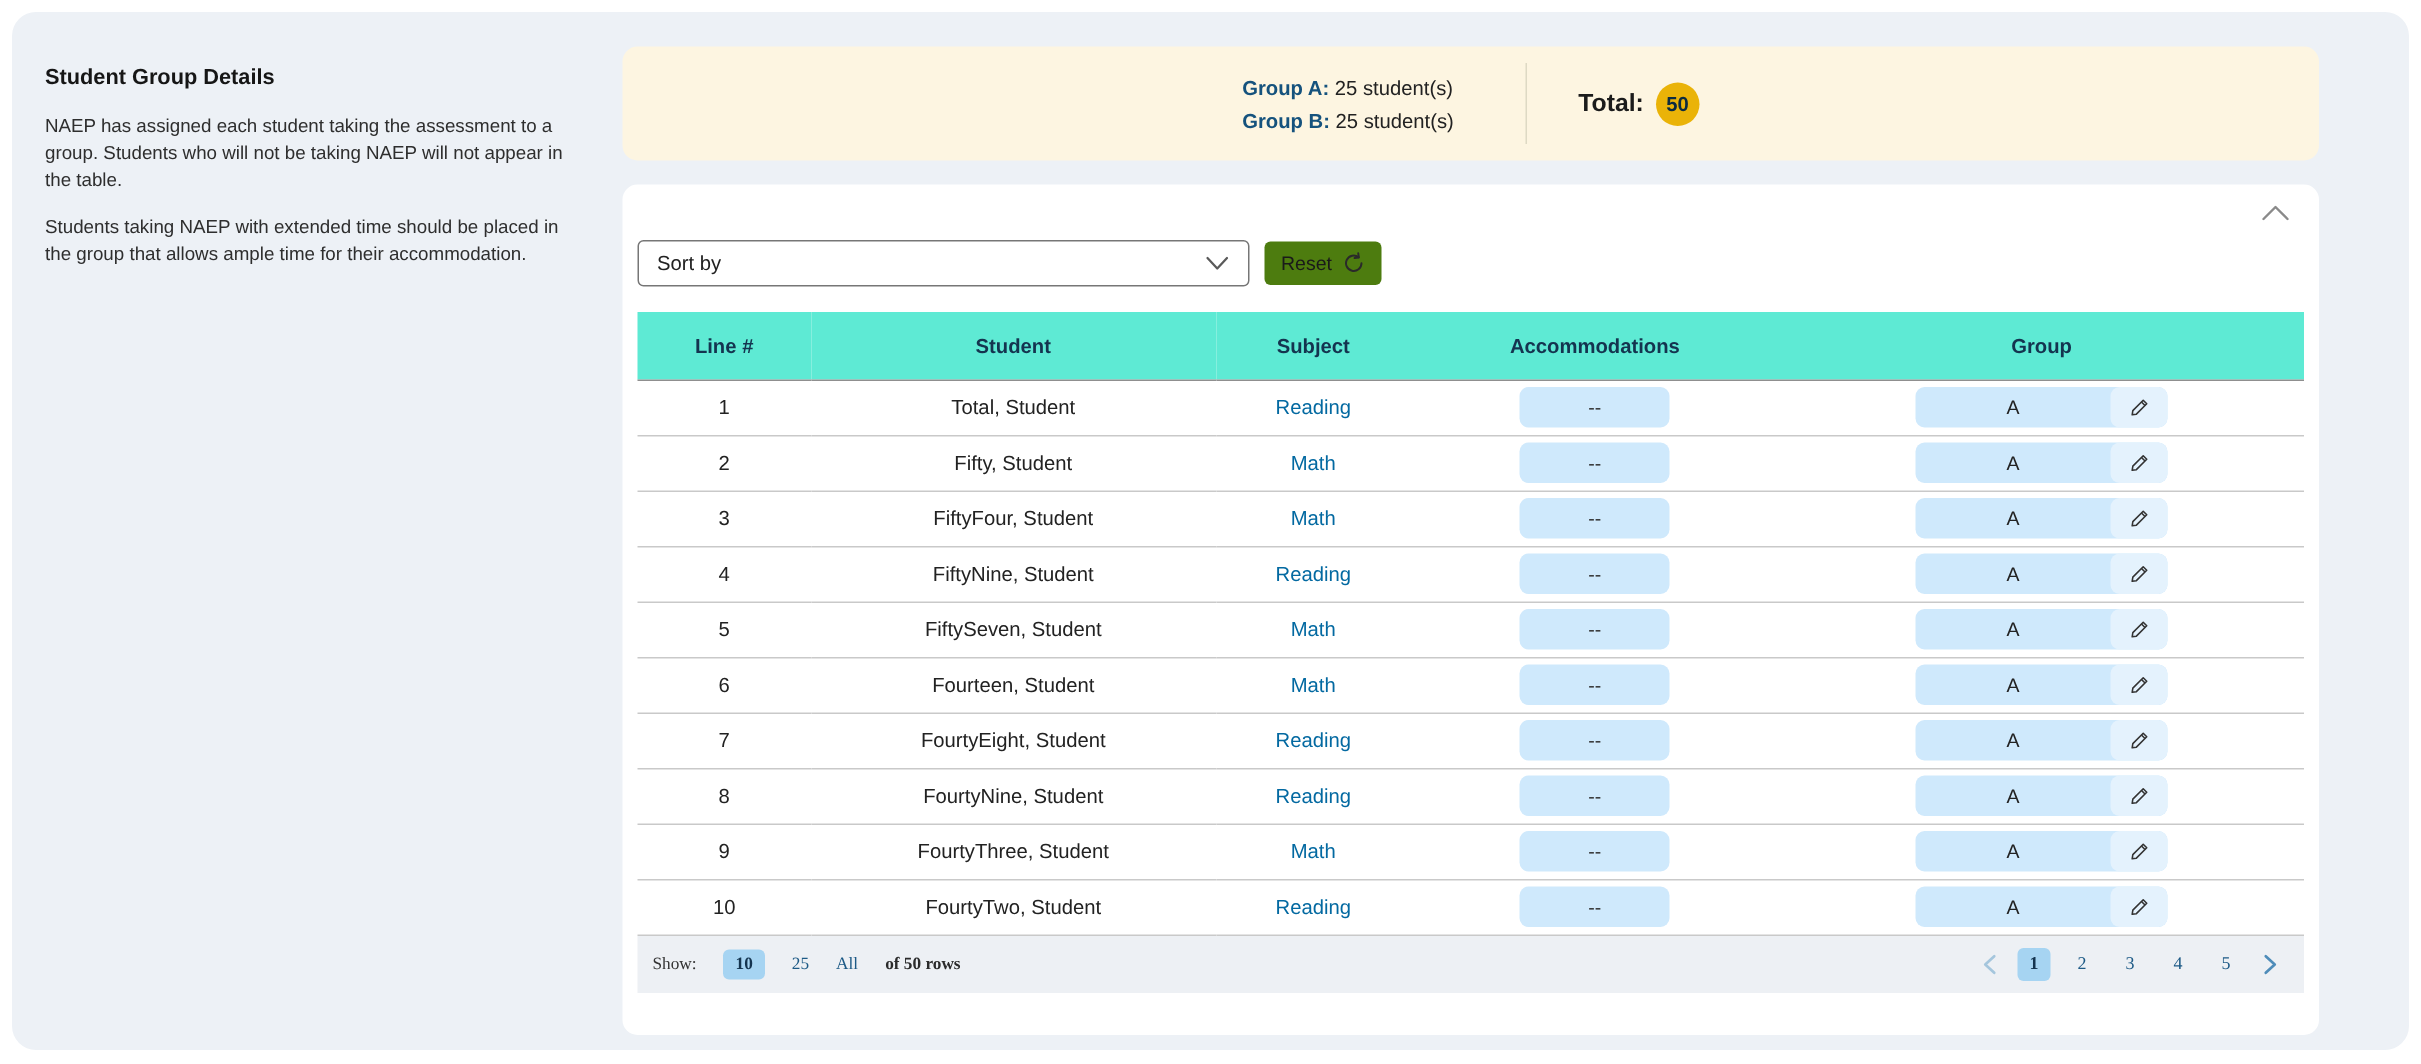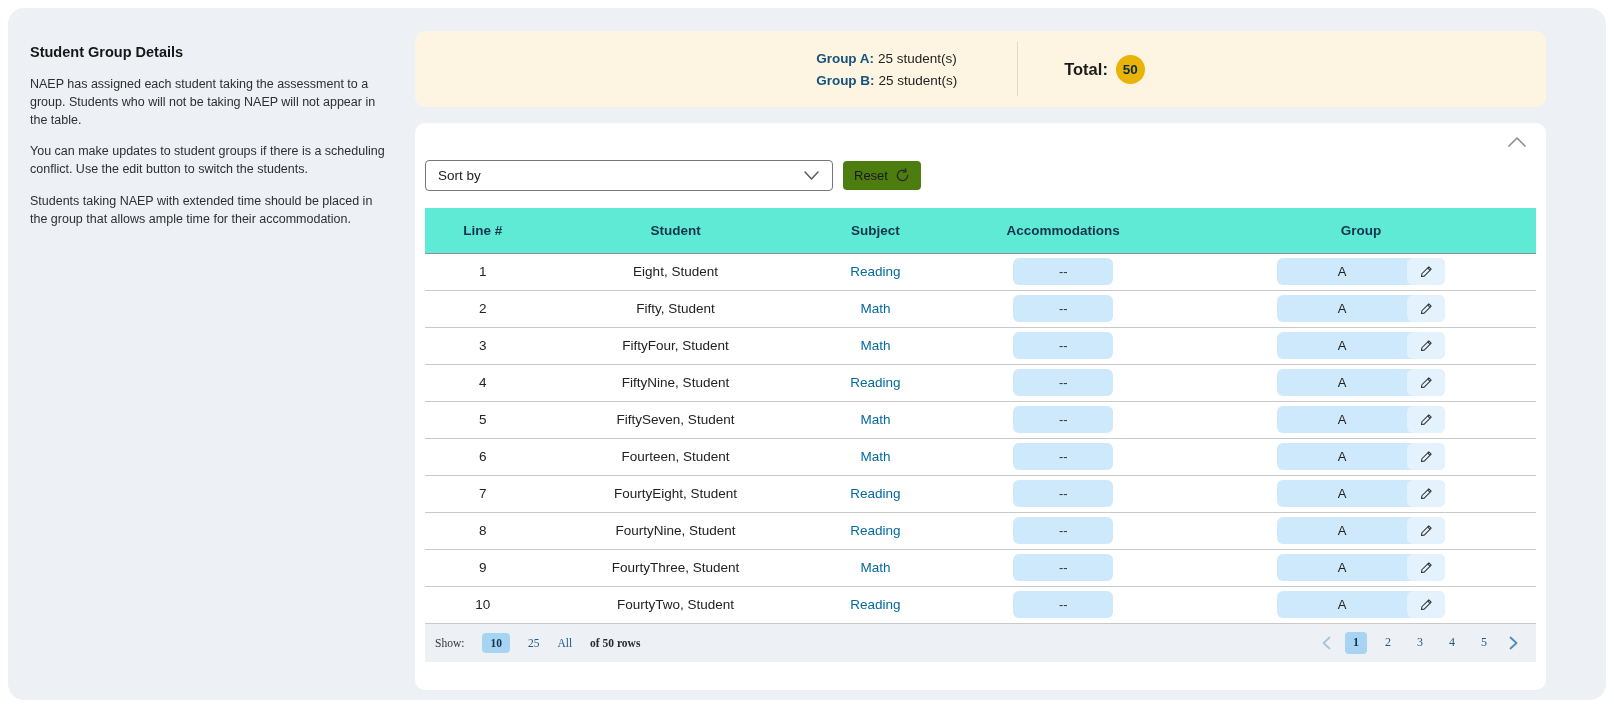--- a/index.html
+++ b/index.html
@@ -16,21 +16,21 @@
   .sidebar { width: 395px; padding: 14px 10px 0 10px; flex-shrink: 0; }
   .sidebar h2 { font-size: 14.5px; font-weight: bold; color: #161616; margin-bottom: 16px; }
   .sidebar p { font-size: 12.5px; line-height: 1.42; color: #2e2e2e; margin-bottom: 14px; max-width: 360px; }
 
   
   .content { flex: 1; display: flex; flex-direction: column; }
 
   
   .banner {
     height: 76px; background: #fdf5e1; border-radius: 10px; margin-top: 1px;
-    display: flex; align-items: center; justify-content: center; gap: 16px;
+    display: flex; align-items: center; justify-content: center; gap: 4px;
   }
   .banner-groups { display: flex; flex-direction: column; gap: 7px; align-items: flex-start; }
   .group-line { font-size: 13.5px; color: #222; }
   .group-label { font-weight: bold; color: #15527d; }
   .banner-divider { width: 1px; height: 54px; background: #ded9c4; margin: 0 30px 0 44px; }
   .banner-total { display: flex; align-items: center; gap: 8px; }
   .total-label { font-size: 16.5px; font-weight: 600; color: #1b1b1b; }
   .total-badge {
     width: 29px; height: 29px; border-radius: 50%; background: #eab308;
     display: flex; align-items: center; justify-content: center;
@@ -107,21 +107,20 @@
   .page-chevron { cursor: pointer; line-height: 0; padding: 0 4px; }
 </style>
 </head>
 <body>
 
 <div class="panel">
 
   <aside class="sidebar">
     <h2>Student Group Details</h2>
     <p>NAEP has assigned each student taking the assessment to a group. Students who will not be taking NAEP will not appear in the table.</p>
-    <p>You can make updates to student groups if there is a scheduling conflict. Use the edit button to switch the students.</p>
     <p>Students taking NAEP with extended time should be placed in the group that allows ample time for their accommodation.</p>
   </aside>
 
   <main class="content">
 
     <div class="banner">
       <div class="banner-groups">
         <div class="group-line">
           <span class="group-label">Group A:</span>
           <span>25 student(s)</span>
@@ -168,21 +167,21 @@
             <th class="col-line">Line #</th>
             <th class="col-student">Student</th>
             <th class="col-subject">Subject</th>
             <th class="col-acc">Accommodations</th>
             <th class="col-group">Group</th>
           </tr>
         </thead>
         <tbody>
   <tr>
     <td class="col-line">1</td>
-    <td class="col-student">Eight, Student</td>
+    <td class="col-student">Total, Student</td>
     <td class="col-subject">Reading</td>
     <td class="col-acc">
       <span class="acc-pill">--</span>
     </td>
     <td class="col-group">
       <div class="group-pill">
         <span class="group-value">A</span>
         <button class="edit-btn">
           <svg width="14" height="14" viewBox="0 0 16 16">
                       <path d="M11.2 2.1l2.7 2.7L6 12.7l-3.2.5.5-3.2 7.9-7.9z" fill="none" stroke="#333" stroke-width="1.2" stroke-linejoin="round"></path>

